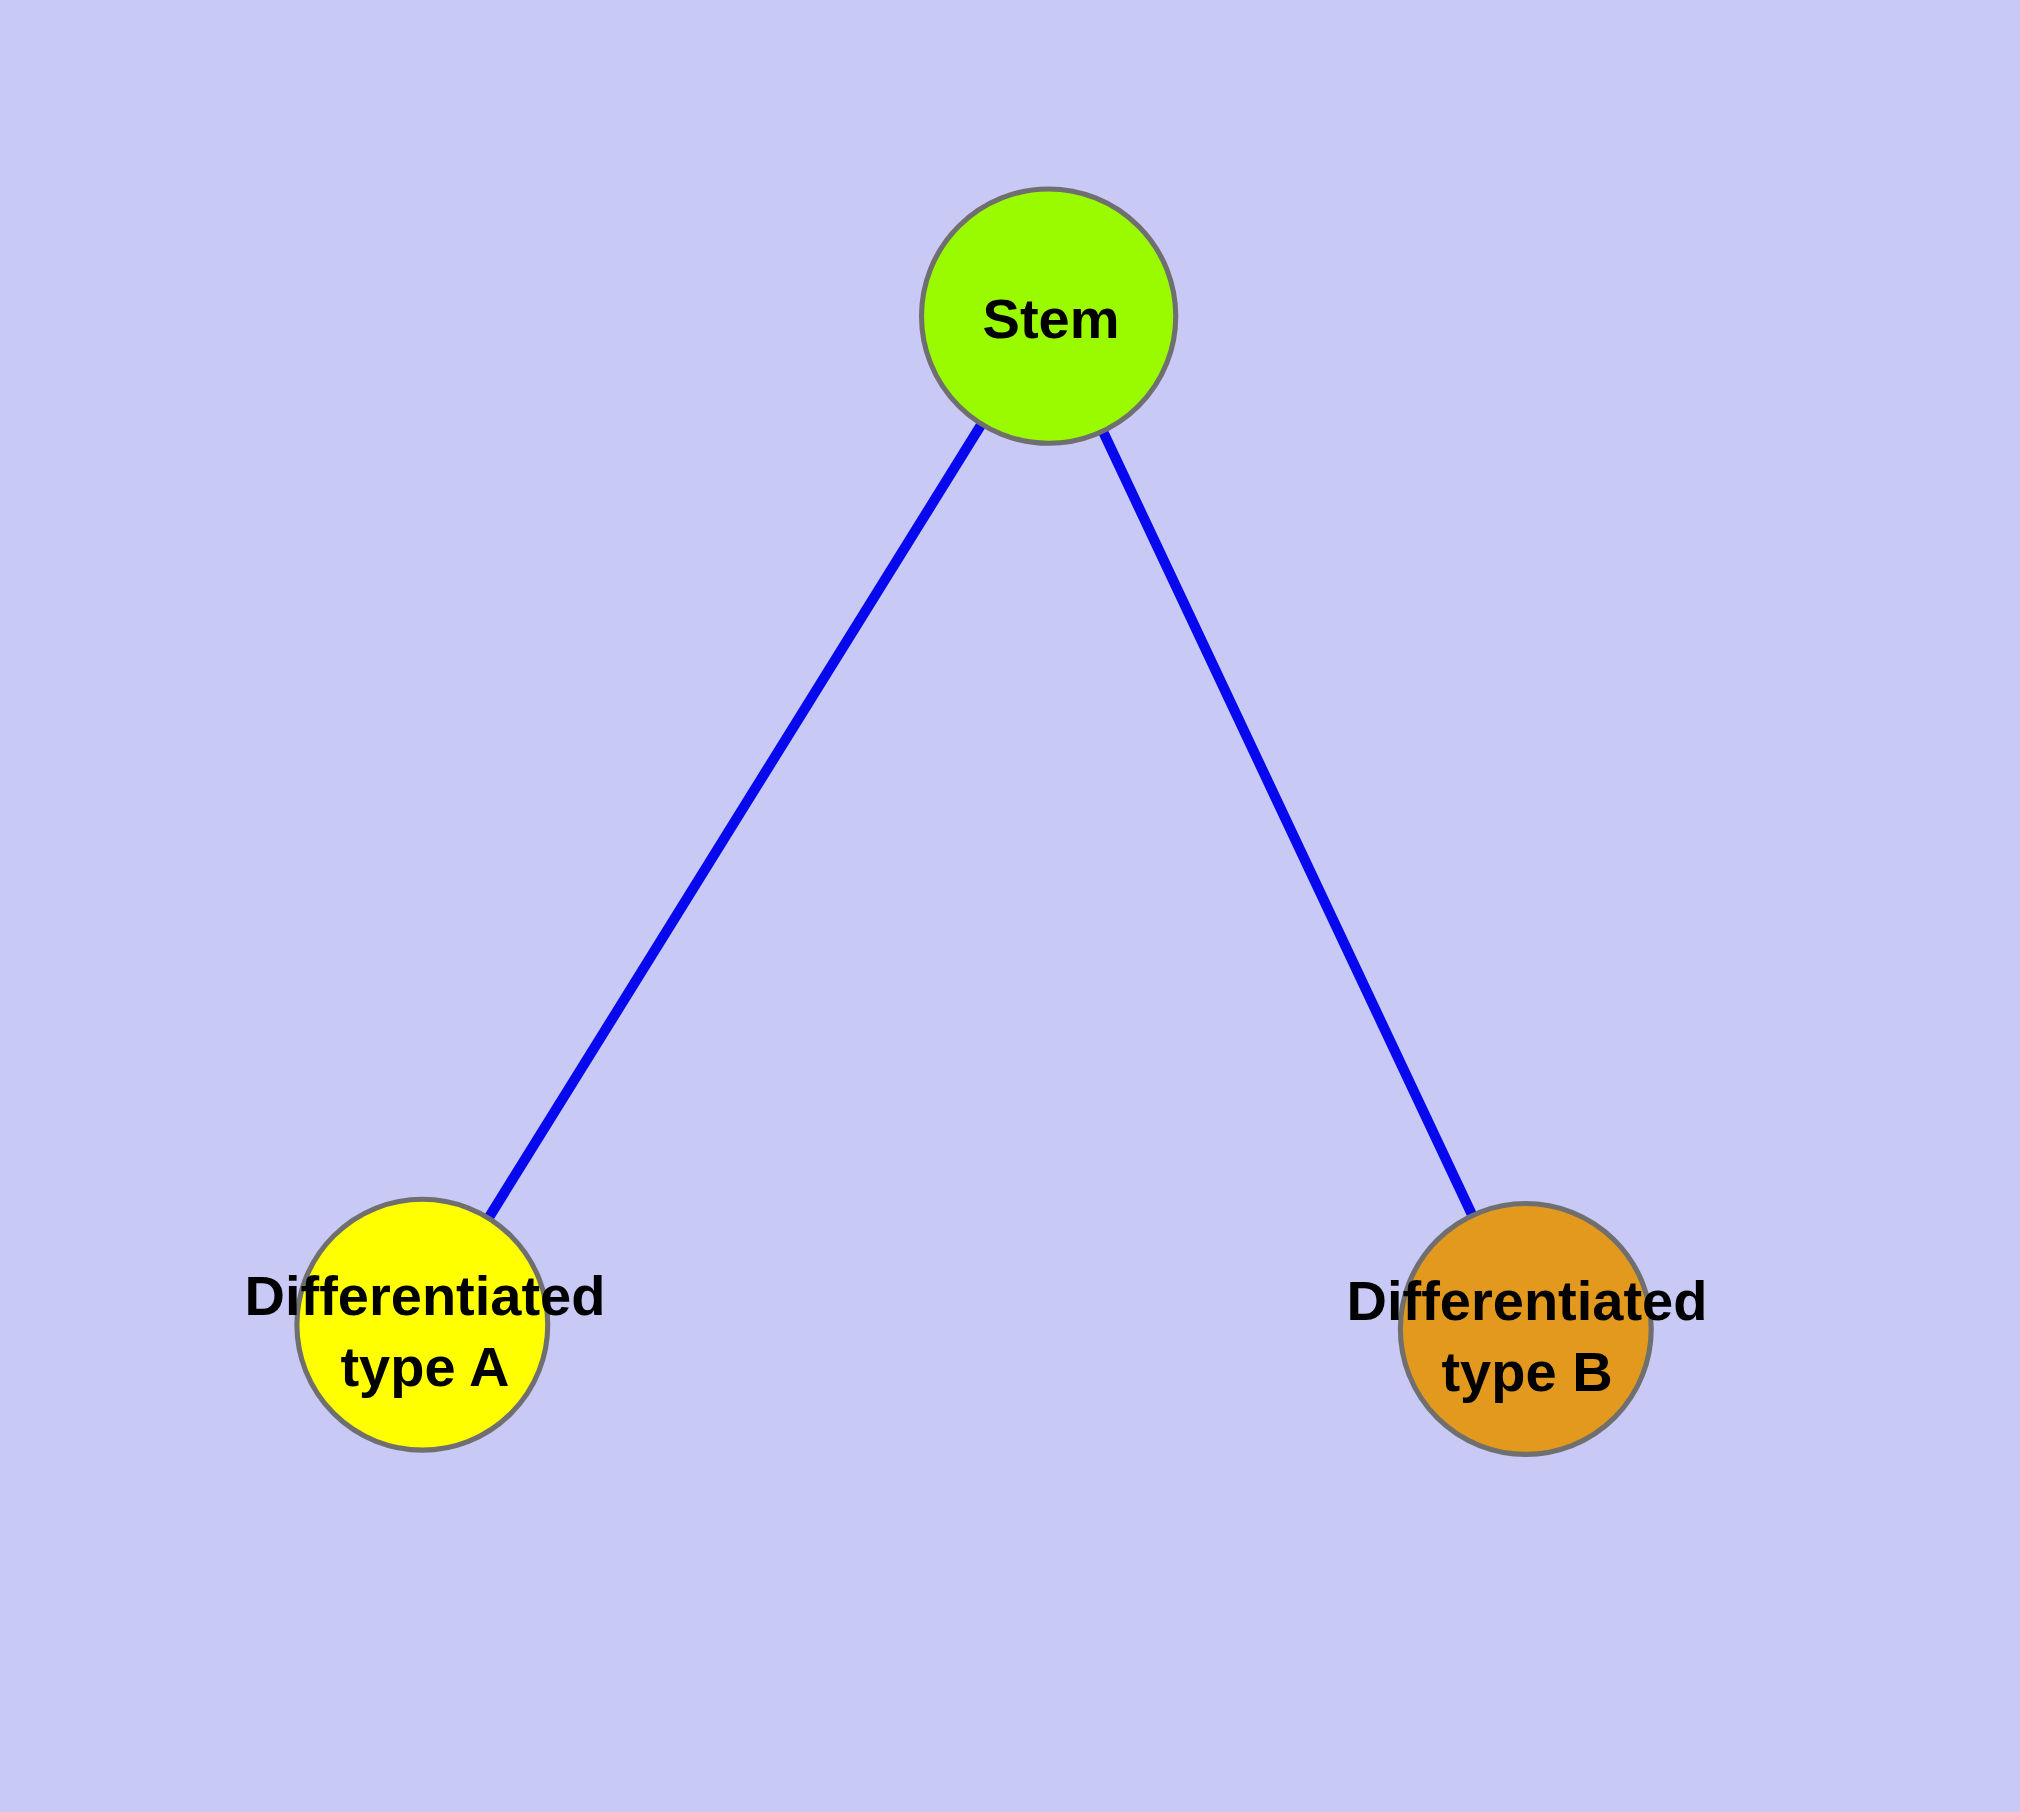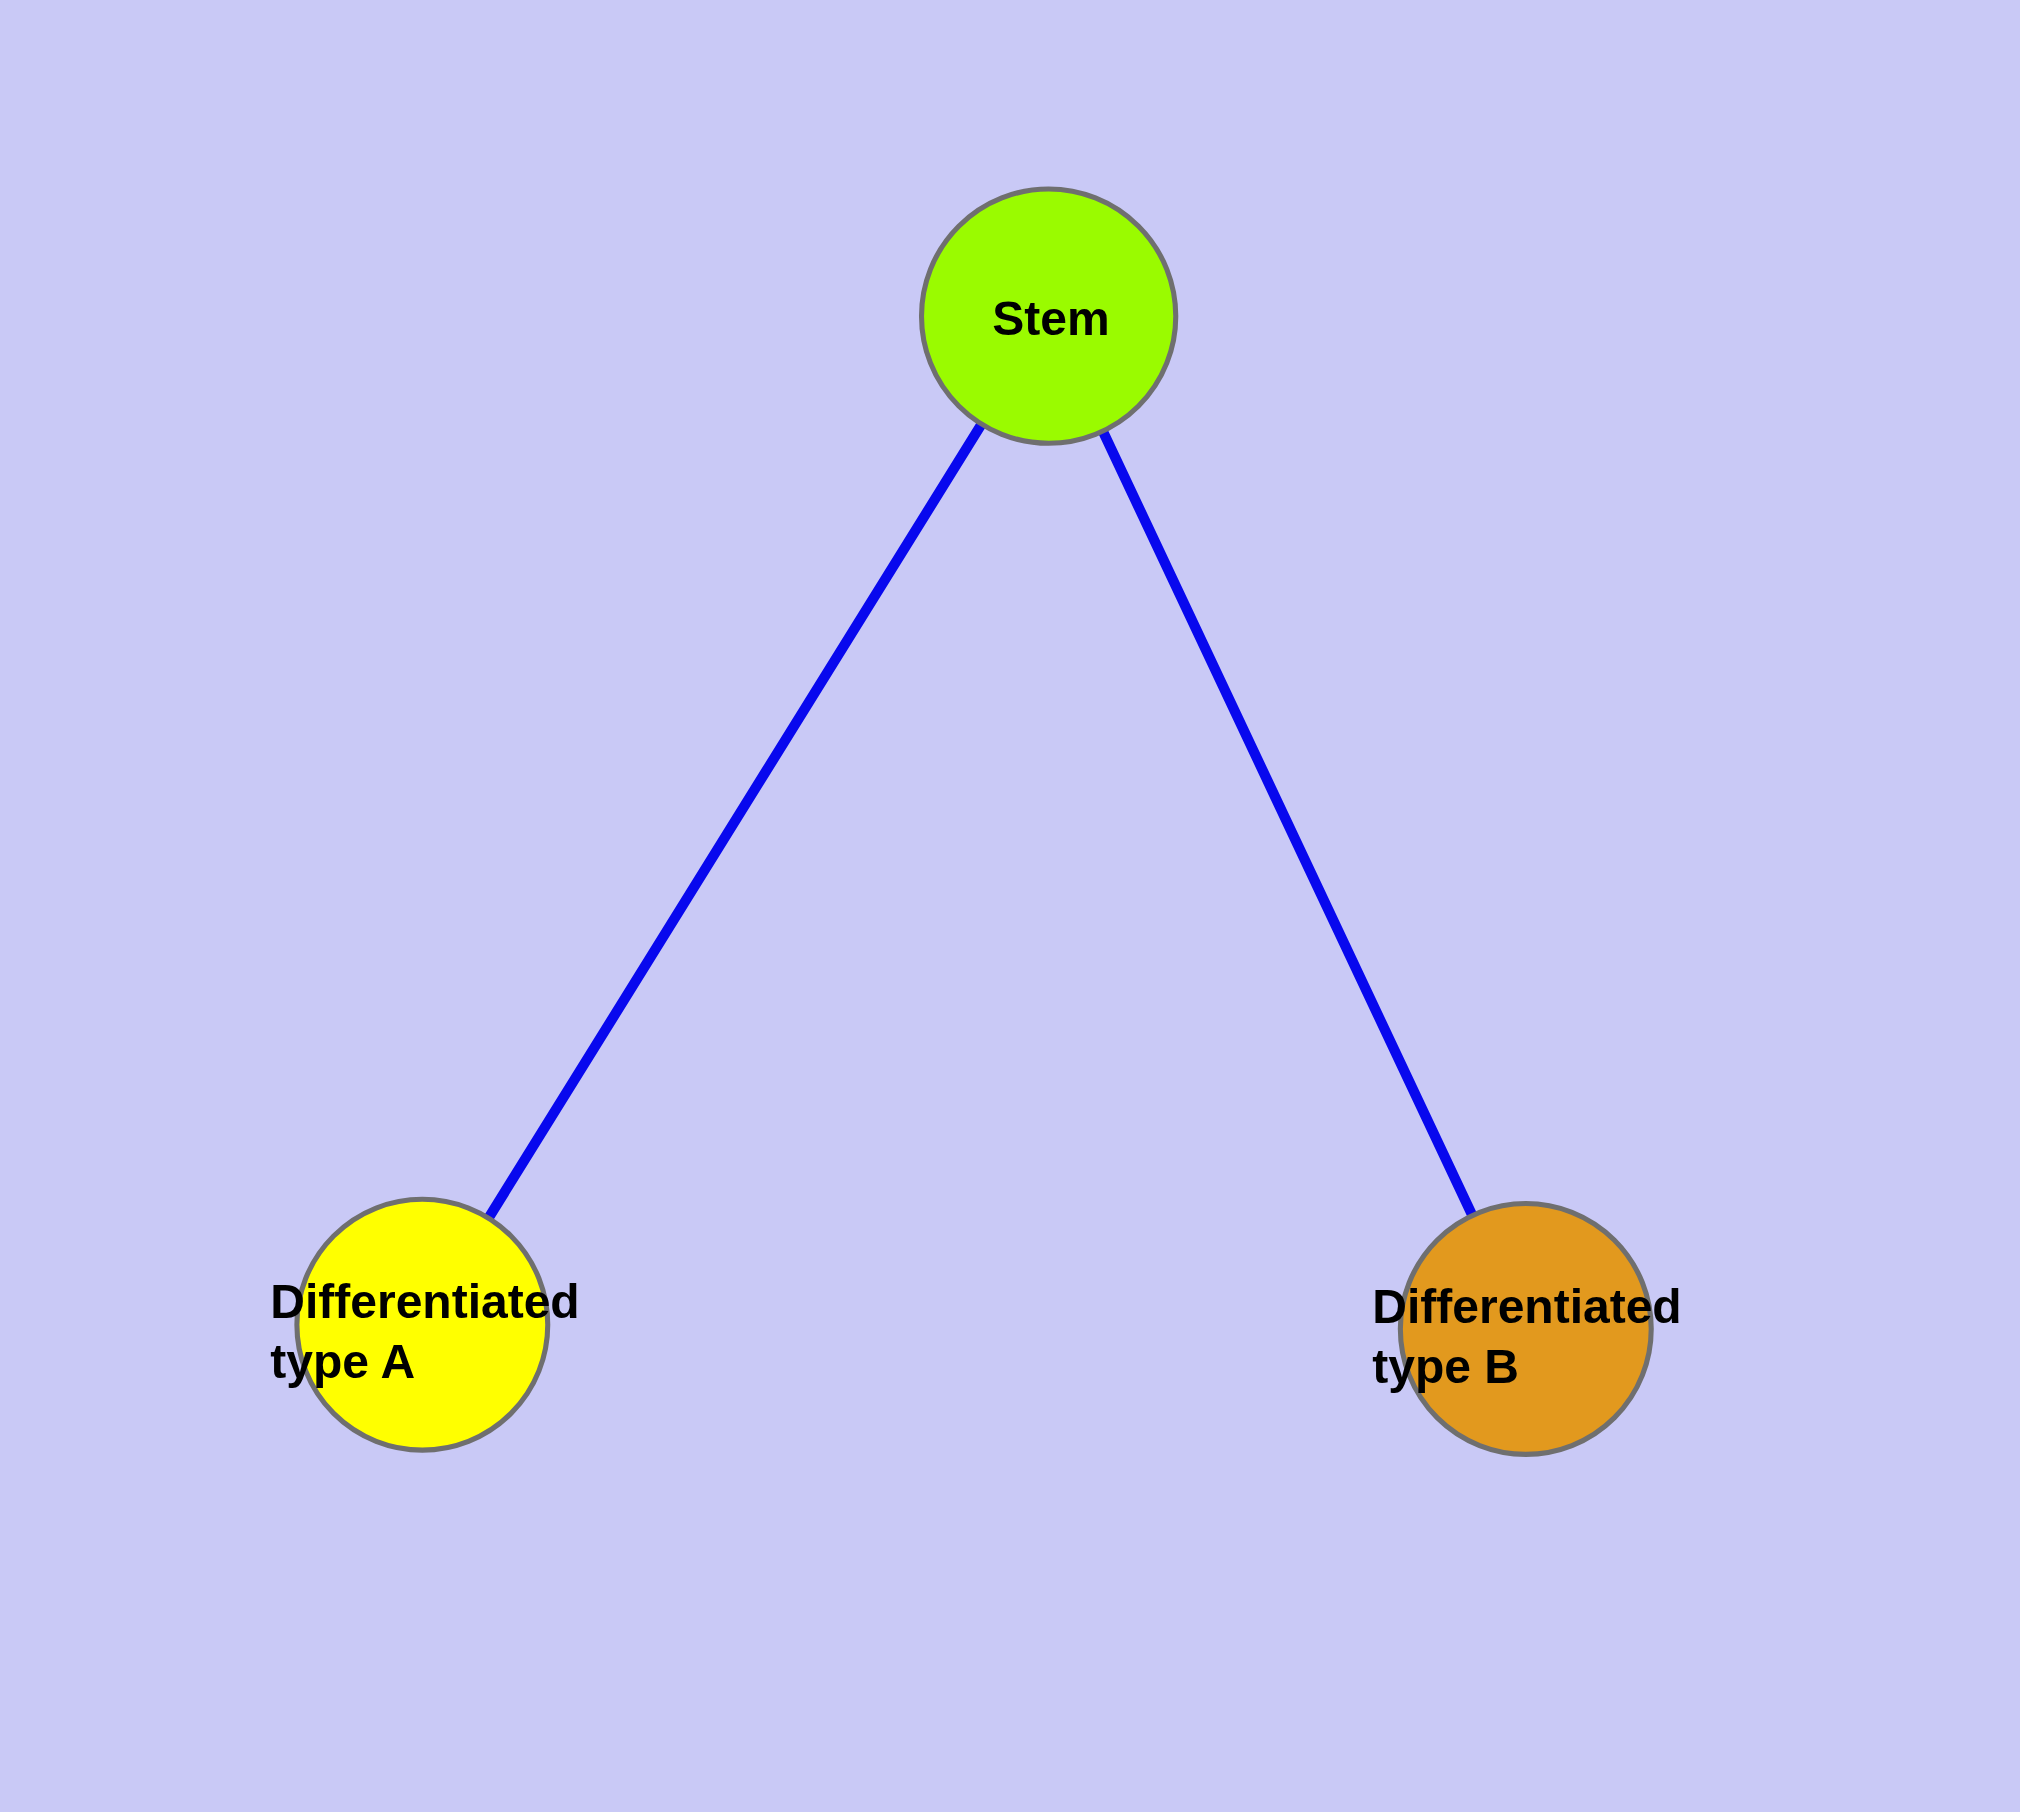--- a/index.html
+++ b/index.html
@@ -29,23 +29,24 @@
     fill: none;
   }
   .node {
     stroke: #6f6f6f;
     stroke-width: 6;
   }
   .node-label {
     position: absolute;
     transform: translate(-50%, -50%);
     font-weight: bold;
-    font-size: 48px;
+    font-size: 56px;
     line-height: 1.26;
     color: #000000;
+    text-align: center;
     white-space: pre-line;
     pointer-events: none;
   }
 </style>
 </head>
 <body>
 
 <div class="canvas">
   <svg class="graph-svg" width="2021" height="1812" viewBox="0 0 2384 2138">
 

